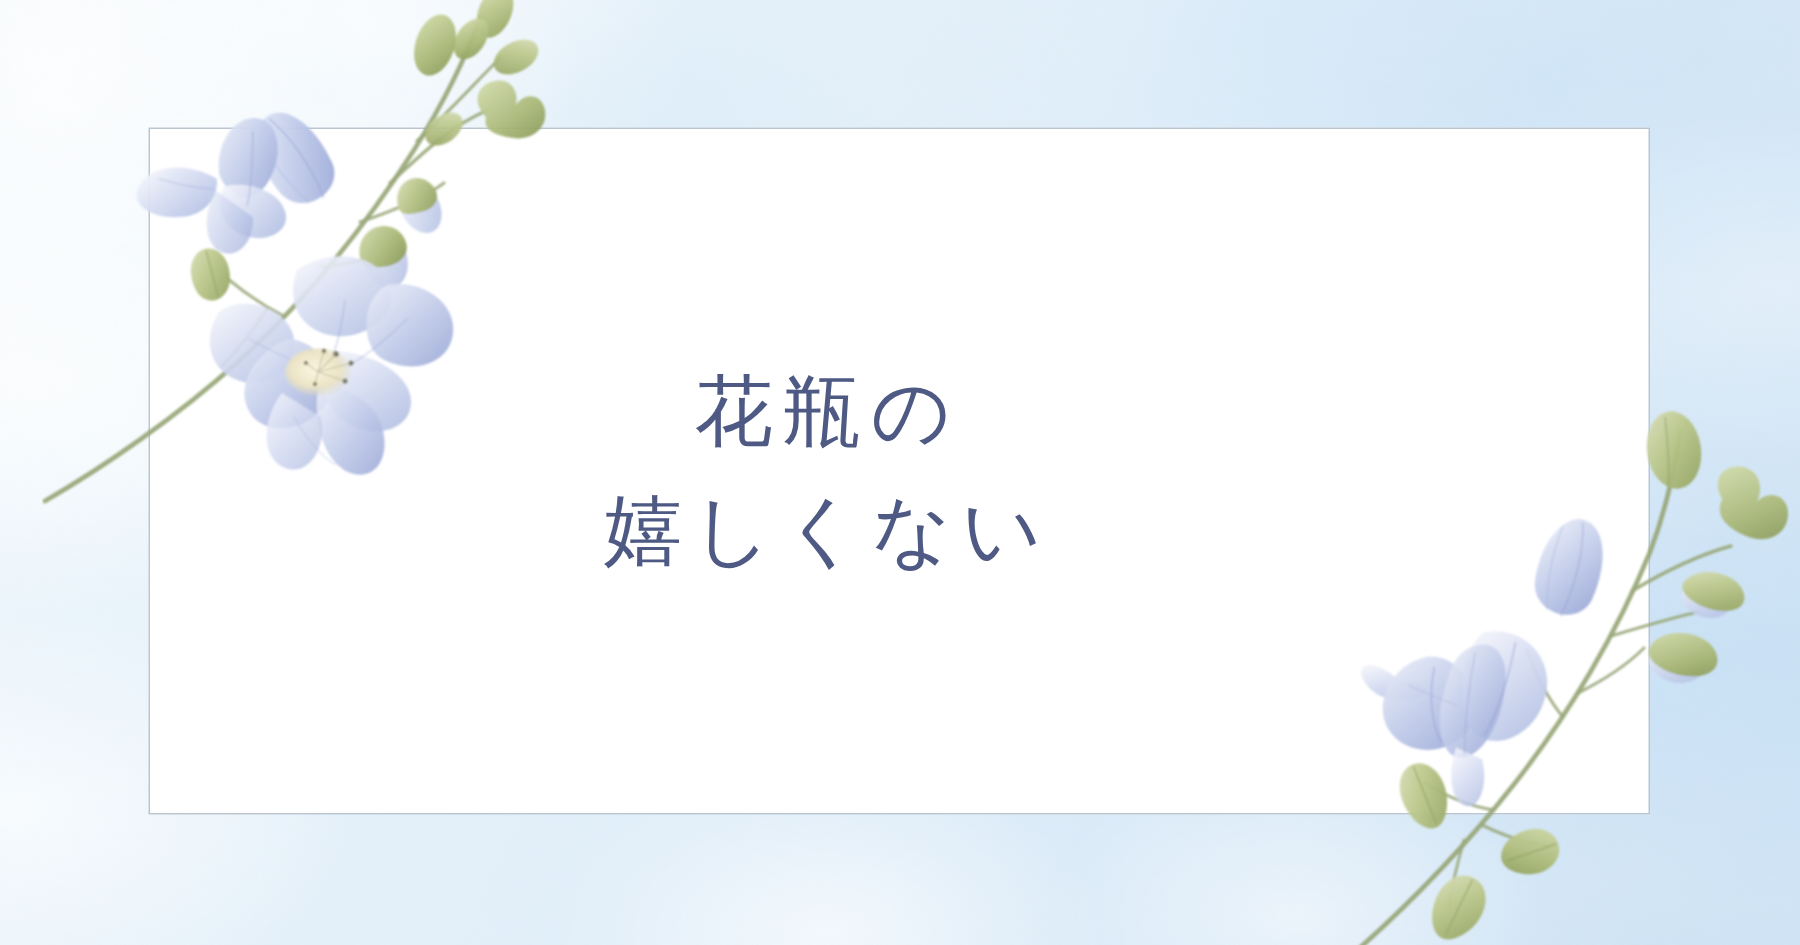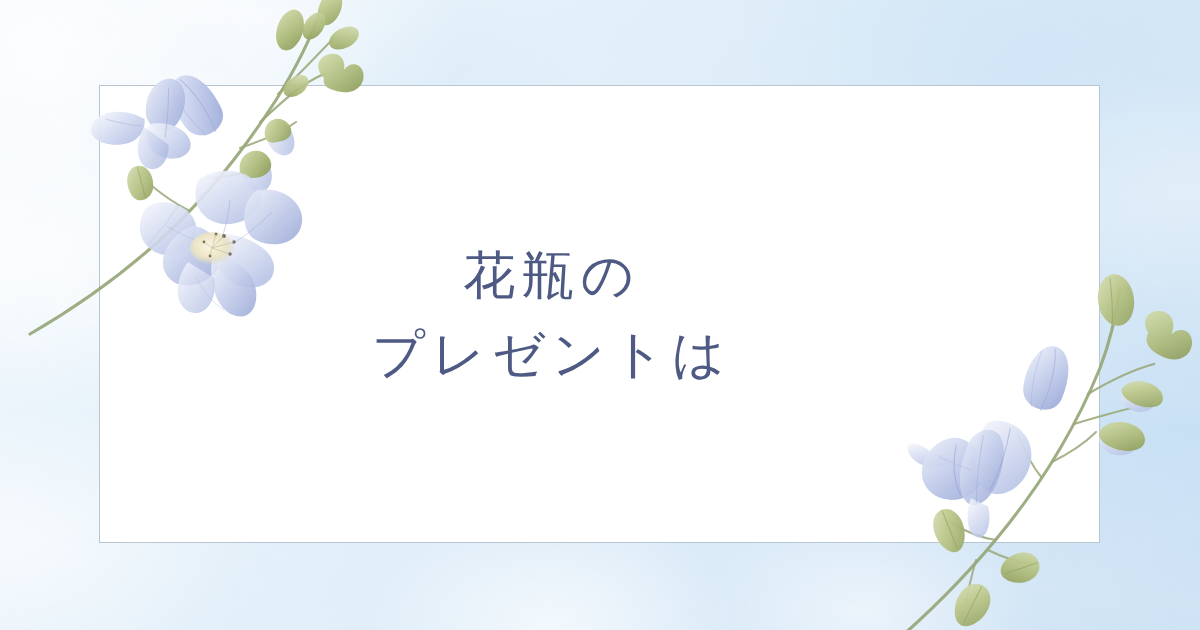--- a/index.html
+++ b/index.html
@@ -335,16 +335,16 @@
       </g>
       <g transform="rotate(22 78 330)">
         <path d="M68 346 C 60 326, 70 308, 84 310 C 98 312, 102 332, 92 346 C 84 358, 74 358, 68 346 Z" fill="url(#budA2)" opacity="0.95"></path>
         <path d="M83 311 C 82 326, 81 340, 80 352" fill="none" stroke="#8d9c5c" stroke-width="1" opacity="0.6"></path>
       </g>
     </g>
   </svg>
 
   <div class="headline">
     <div class="line">花瓶の</div>
-    <div class="line">プレゼントは</div>
+    <div class="line">嬉しくない</div>
   </div>
 
 </div>
 
 </body></html>

